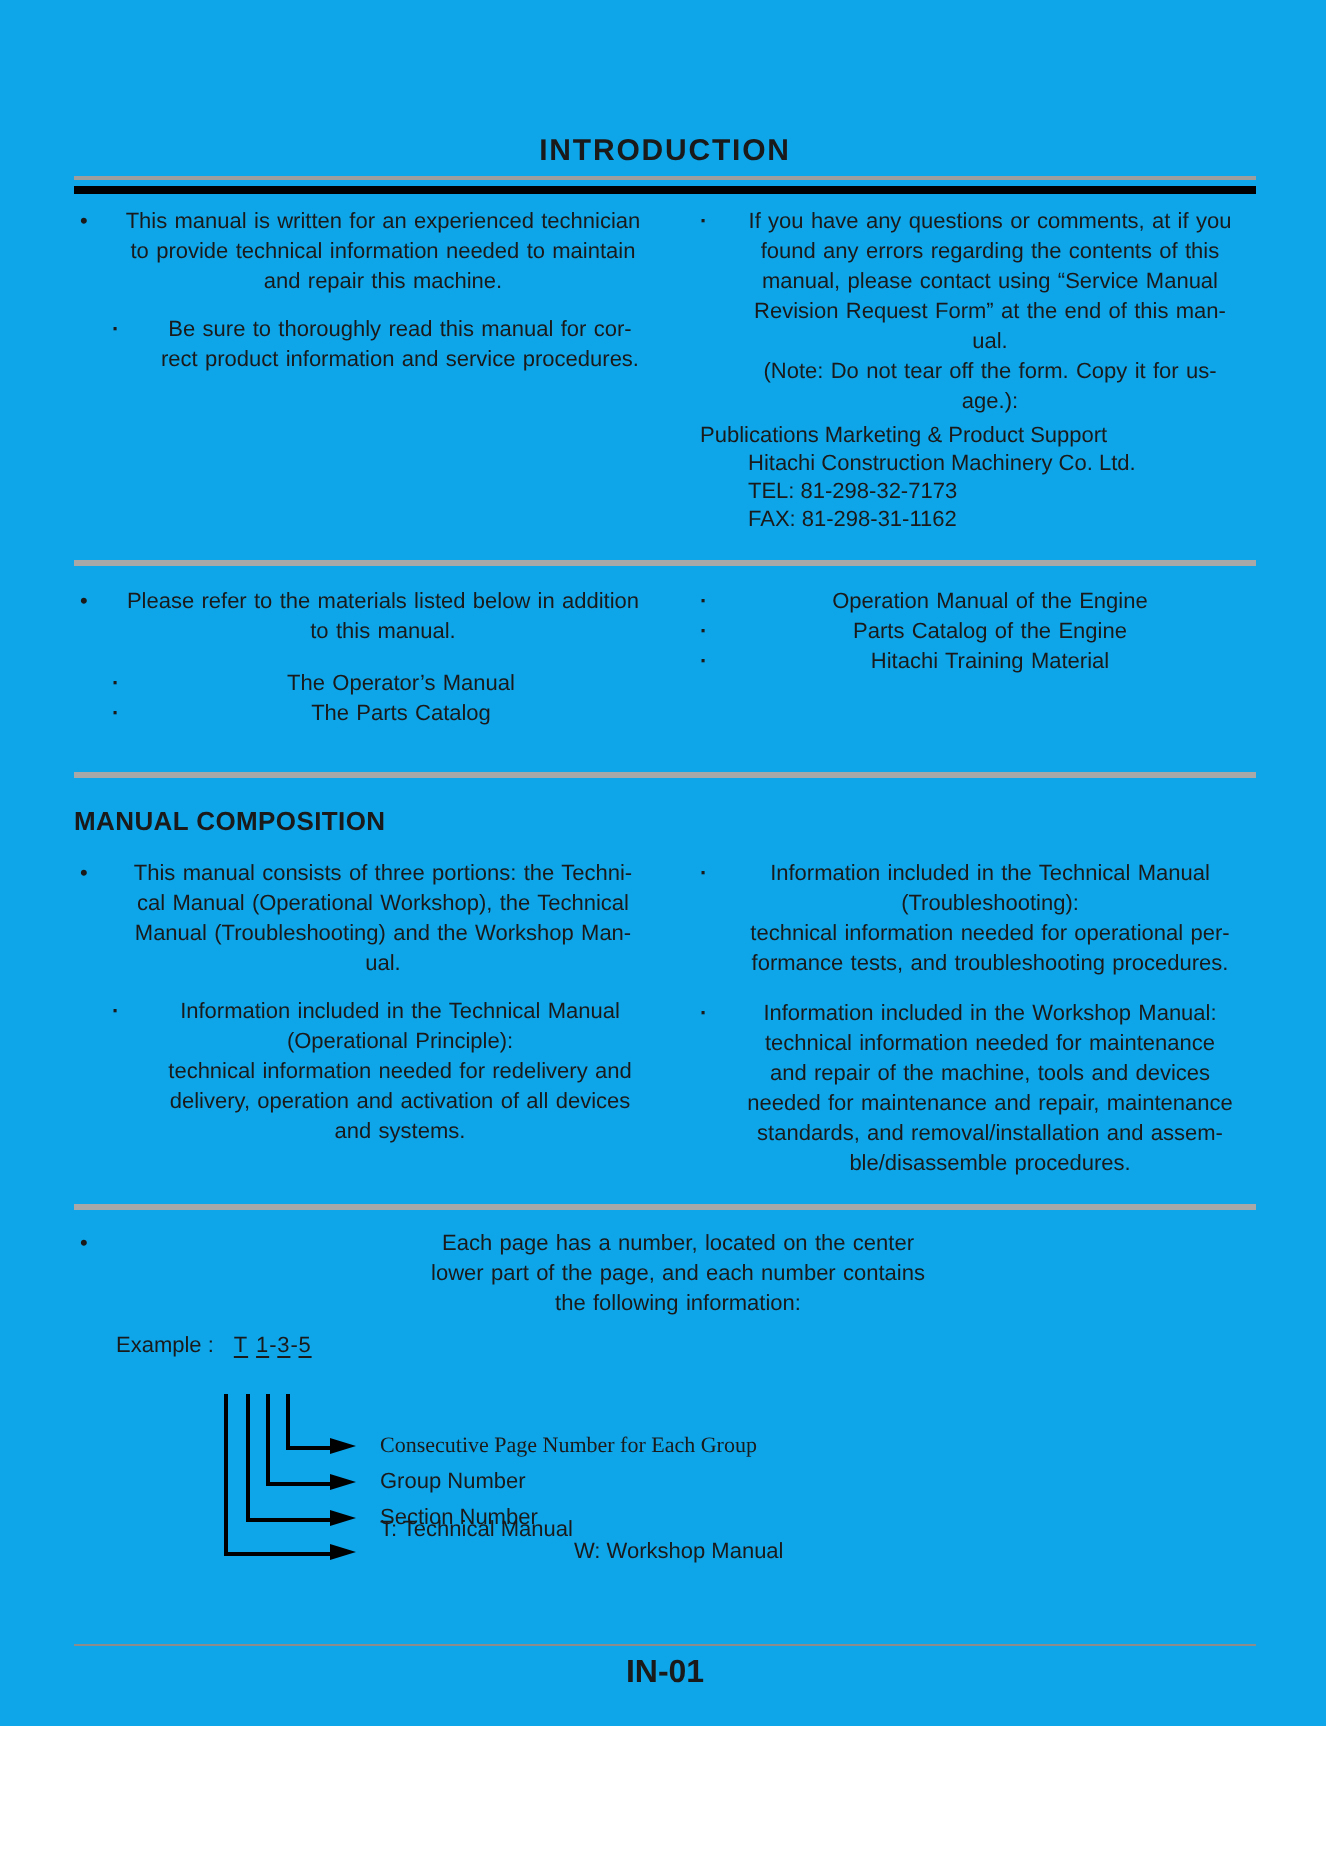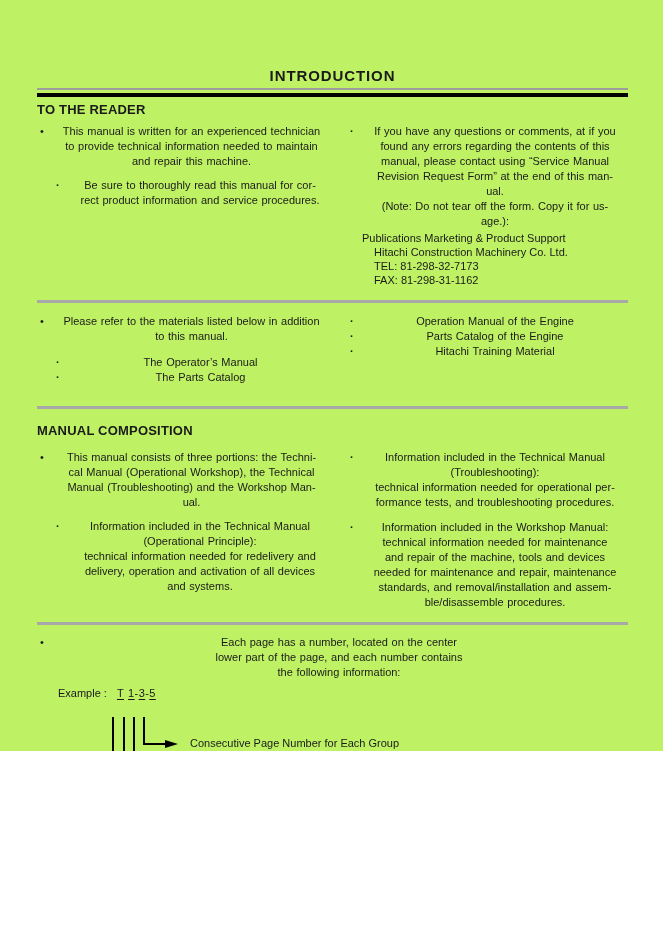--- a/index.html
+++ b/index.html
@@ -1,20 +1,20 @@
 <!DOCTYPE html>
 <html><head>
 <meta charset="utf-8">
 <style>
   * { margin:0; padding:0; box-sizing:border-box; }
   html,body { background:#ffffff; }
   .page {
     position:relative;
-    width:663px; height:751px;
-    background:#bef264;
+    width:663px; height:863px;
+    background:#0ea5e9;
     font-family:"Liberation Sans","DejaVu Sans",sans-serif;
     color:#1a1a1a;
     overflow:hidden;
   }
   .content { margin-left:37px; width:591px; }
 
   .title {
     margin-top:67px;
     font-size:15px; font-weight:bold; letter-spacing:0.9px;
     line-height:18px; text-align:center;
@@ -52,21 +52,21 @@
   .col-right .sub { margin-left:0; }
   .col-right .sub .b { width:12px; }
   .gap-9  { margin-top:9px; }
   .gap-10 { margin-top:10px; }
 
   .items { font-size:11px; line-height:14.5px; }
   .items .para .b { width:12px; font-weight:bold; }
   .items-left { margin-top:11px; margin-left:19px; }
 
   .contacts { margin-top:2px; font-size:11px; line-height:14px; }
-  .contacts .c0 { margin-left:12px; }
+  .contacts .c0 { }
   .contacts .ci { margin-left:24px; }
 
   .pn-para { margin-top:10px; }
   .example {
     margin-top:6px; margin-left:21px;
     font-size:11px; line-height:15px;
   }
   .ex-parts { margin-left:10px; letter-spacing:0.4px; }
   .ex-parts .u { text-decoration:underline; text-underline-offset:2px; }
   .ex-parts .t { margin-right:4px; }
@@ -83,21 +83,21 @@
   .h-3 { left:86px;  top:78px; width:42px; }
   .h-4 { left:75px;  top:95px; width:53px; }
   .arr {
     position:absolute; left:128px; width:0; height:0;
     border-left:13px solid #000;
     border-top:4.5px solid transparent;
     border-bottom:4.5px solid transparent;
   }
   .a-1 { top:38.5px; } .a-2 { top:56.5px; } .a-3 { top:74.5px; } .a-4 { top:91.5px; }
   .dlabel { position:absolute; left:153px; font-size:11px; line-height:13px; white-space:nowrap; }
-  .dl-1 { top:36px; } .dl-2 { top:54px; } .dl-3 { top:72px; } .dl-4 { top:78px; }
+  .dl-1 { top:36px;font-family:Liberation Serif, serif; } .dl-2 { top:54px; } .dl-3 { top:72px; } .dl-4 { top:78px; }
   .dl-4b { left:250px; top:89px; }
 
   .rule-footer { margin-top:31px; height:1.5px; background:#8c8c8c; }
   .footer {
     margin-top:6px; text-align:center;
     font-size:16px; font-weight:bold; line-height:15px;
   }
 </style>
 </head>
 <body>
@@ -105,21 +105,20 @@
 <div class="page">
   <div class="content">
 
     <div class="title">INTRODUCTION</div>
     <div class="rule-double">
       <div class="thin"></div>
       <div class="thick"></div>
     </div>
 
     <div>
-      <h2 class="h2-first">TO THE READER</h2>
       <div class="cols cols-1">
         <div class="col-left">
           <div class="para main">
             <span class="b">•</span>
             <div class="txt">This manual is written for an experienced technician
 to provide technical information needed to maintain
 and repair this machine.</div>
           </div>
           <div class="para sub gap-9">
             <span class="b">·</span>

